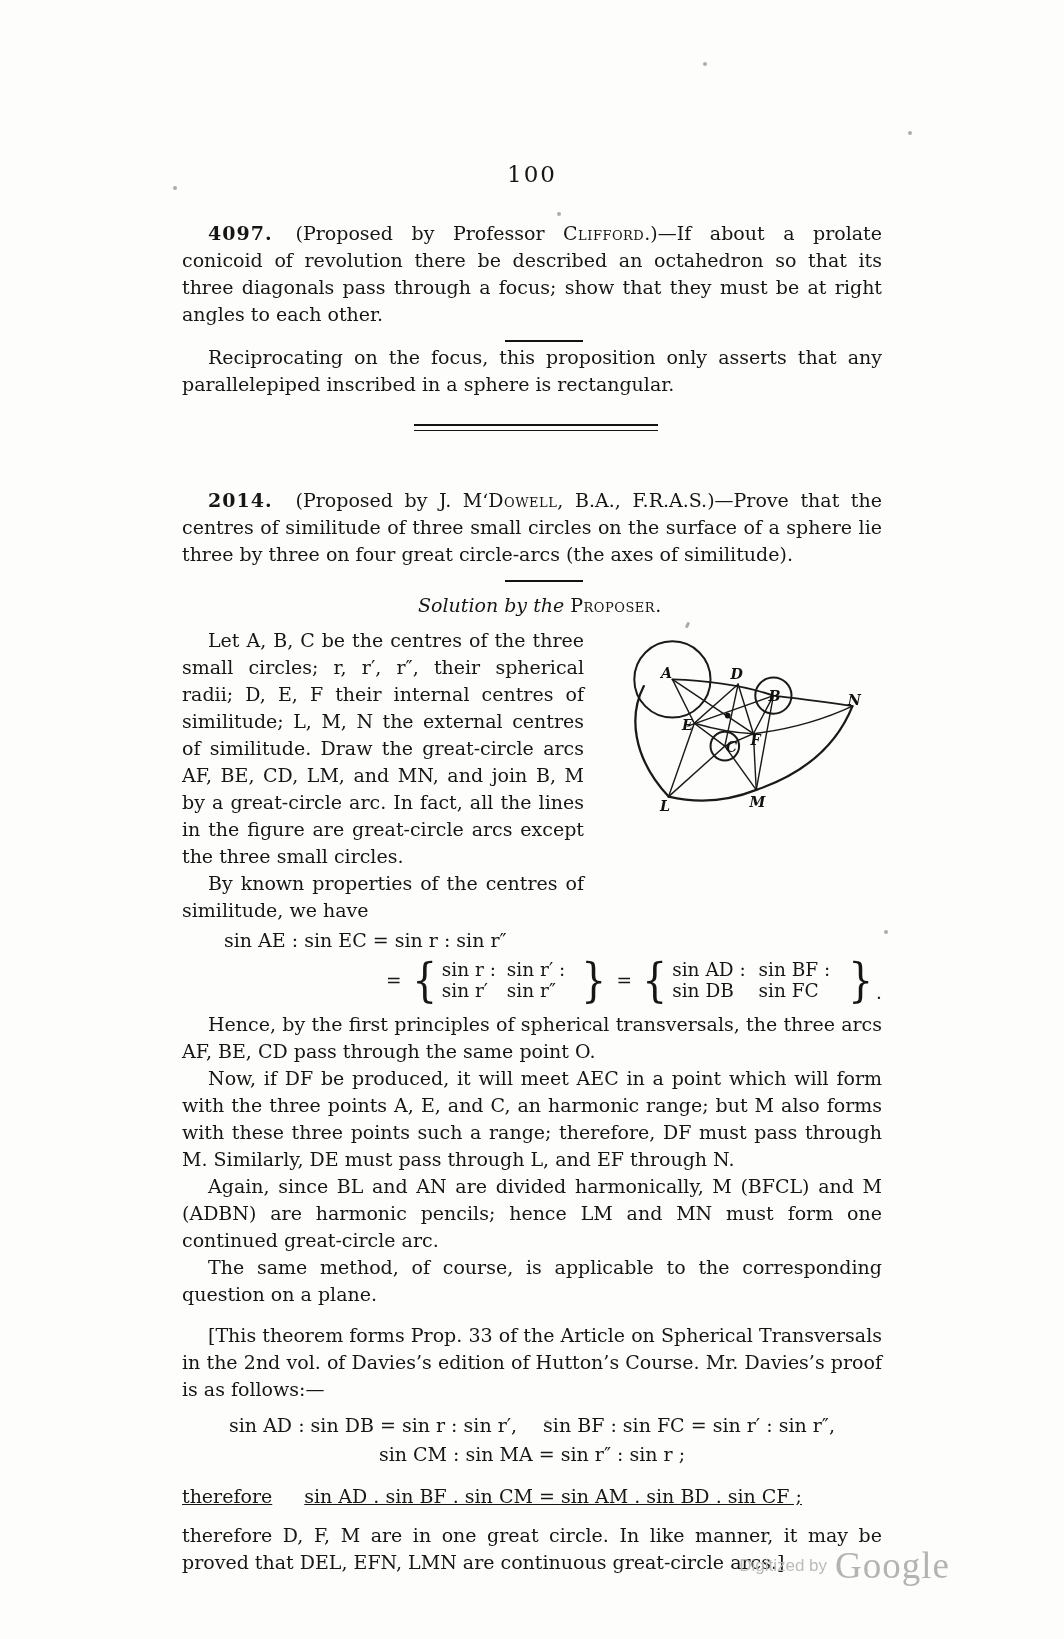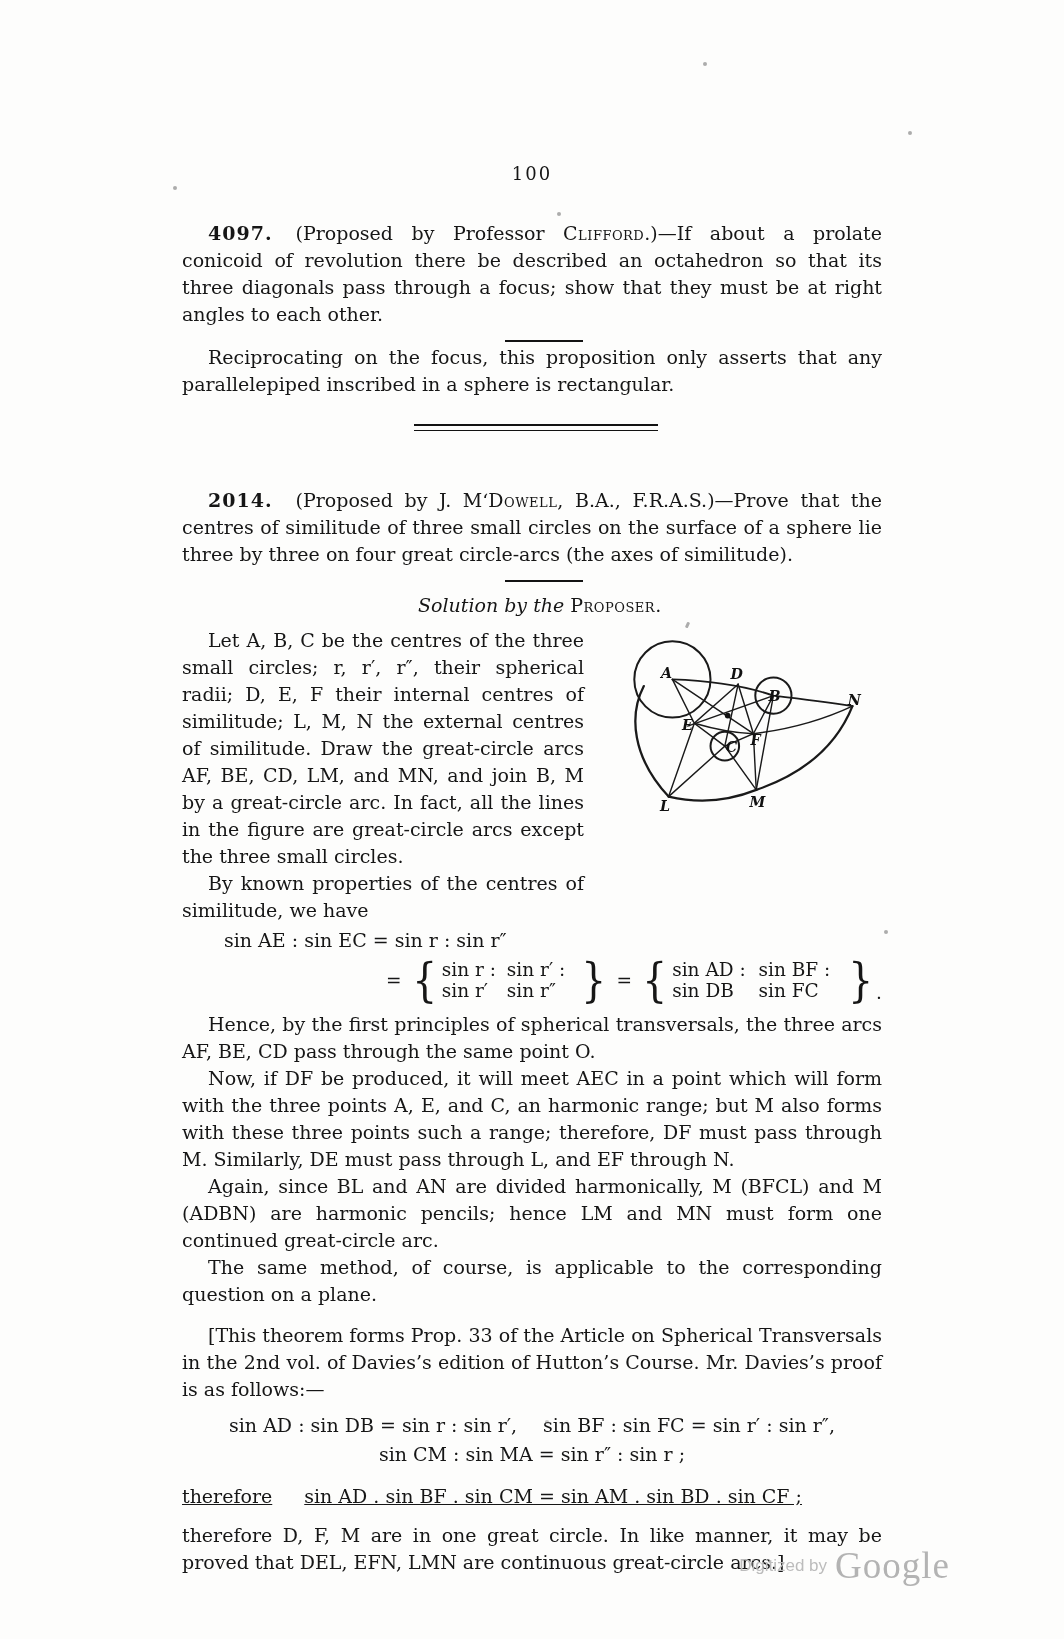--- a/index.html
+++ b/index.html
@@ -3,21 +3,21 @@
 <meta charset="utf-8">
 <style>
   html,body{margin:0;padding:0;background:#fbfbf9;}
   .page{
     position:relative; width:1064px; height:1639px; overflow:hidden;
     background:#fdfdfc; color:#161616;
     font-family:"DejaVu Serif","Liberation Serif",serif;
     font-size:19px; line-height:27px;
   }
   .col{ width:700px; margin:0 auto; padding-top:158px; text-align:justify; }
-  .pagenum{ text-align:center; font-size:18px; line-height:32px; letter-spacing:2px; font-weight:normal; }
+  .pagenum{ text-align:center; font-size:23px; line-height:32px; letter-spacing:2px; font-weight:normal; }
   .para{ margin:0; text-indent:26px; }
   .noind{ text-indent:0; }
   .mt30{margin-top:30px;} .mt62{margin-top:56px;} .mt12{margin-top:12px;} .mt8{margin-top:8px;} .mt14{margin-top:14px;}
   .probnum{ font-weight:bold; letter-spacing:1px; margin-right:23px; }
   .sc{ font-variant:small-caps; letter-spacing:0.5px; }
   .rule-short{ width:78px; border-top:2.6px solid #131313; margin:12px auto 0; position:relative; left:12px; }
   .rule-double{ width:244px; border-top:2.4px solid #121212; border-bottom:1.7px solid #121212; height:4px; margin:26px auto 0; position:relative; left:4px;}
   .sol-head{ text-align:center; margin-top:12px; text-indent:0; }
   .sol-head2{ text-align:left; margin-top:10px; margin-left:236px; text-indent:0; }
   .figwrap{ margin-top:8px; }

